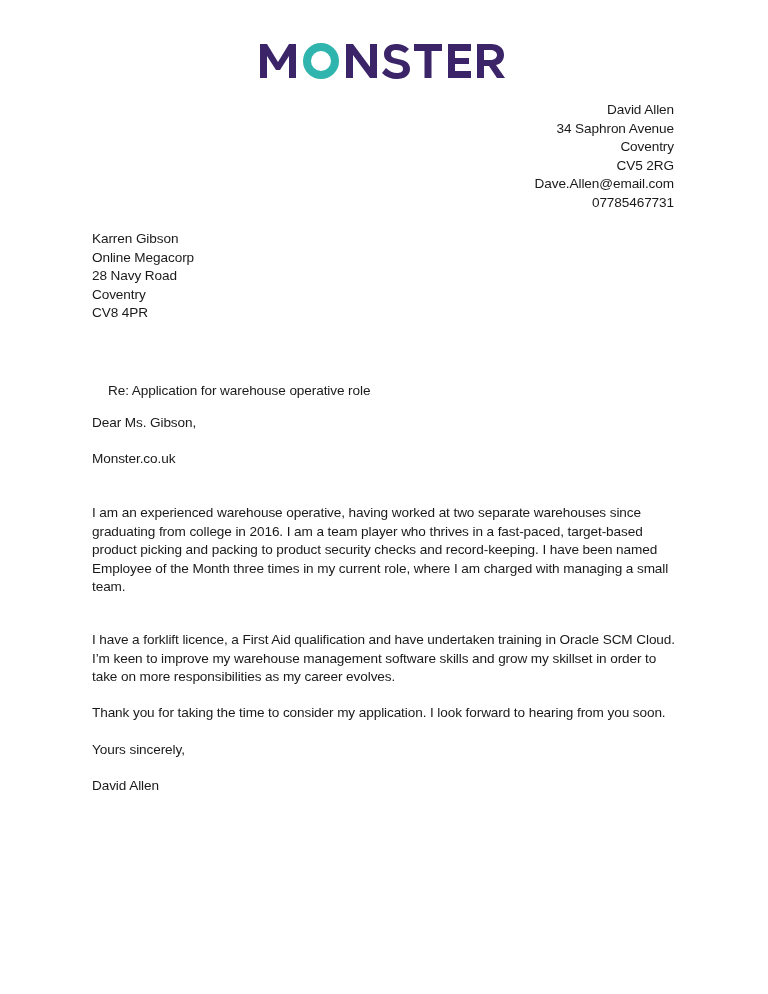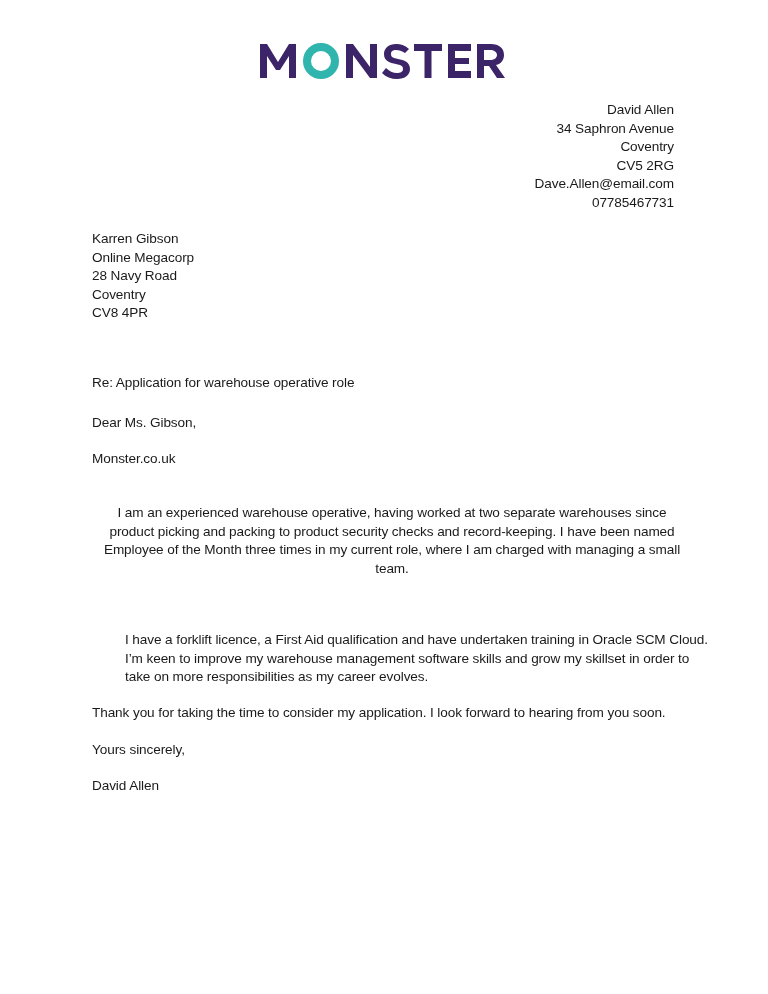--- a/index.html
+++ b/index.html
@@ -91,40 +91,41 @@
 
   <div class="recipient text">
     <span class="line">Karren Gibson</span>
     <span class="line">Online Megacorp</span>
     <span class="line">28 Navy Road</span>
     <span class="line">Coventry</span>
     <span class="line">CV8 4PR</span>
   </div>
 
 
-  <div class="block text" style="top:374px;">
+  <div class="block text" style="top:382px;margin-left:16px;">
     <span class="line">Re: Application for warehouse operative role</span>
   </div>
 
   <div class="block text" style="top:414px;">
     <span class="line">Dear Ms. Gibson,</span>
   </div>
 
   <div class="block text" style="top:450px;">
     <span class="line">Monster.co.uk</span>
   </div>
 
-  <div class="block text" style="top:504px;text-align:center;">
+  <div class="block text" style="top:504px;">
     <span class="line">I am an experienced warehouse operative, having worked at two separate warehouses since</span>
+    <span class="line">graduating from college in 2016. I am a team player who thrives in a fast-paced, target-based</span>
     <span class="line">product picking and packing to product security checks and record-keeping. I have been named</span>
     <span class="line">Employee of the Month three times in my current role, where I am charged with managing a small</span>
     <span class="line">team.</span>
   </div>
 
-  <div class="block text" style="top:631px;margin-left:33px;">
+  <div class="block text" style="top:631px;">
     <span class="line">I have a forklift licence, a First Aid qualification and have undertaken training in Oracle SCM Cloud.</span>
     <span class="line">I’m keen to improve my warehouse management software skills and grow my skillset in order to</span>
     <span class="line">take on more responsibilities as my career evolves.</span>
   </div>
 
   <div class="block text" style="top:704px;">
     <span class="line">Thank you for taking the time to consider my application. I look forward to hearing from you soon.</span>
   </div>
 
   <div class="block text" style="top:741px;">

